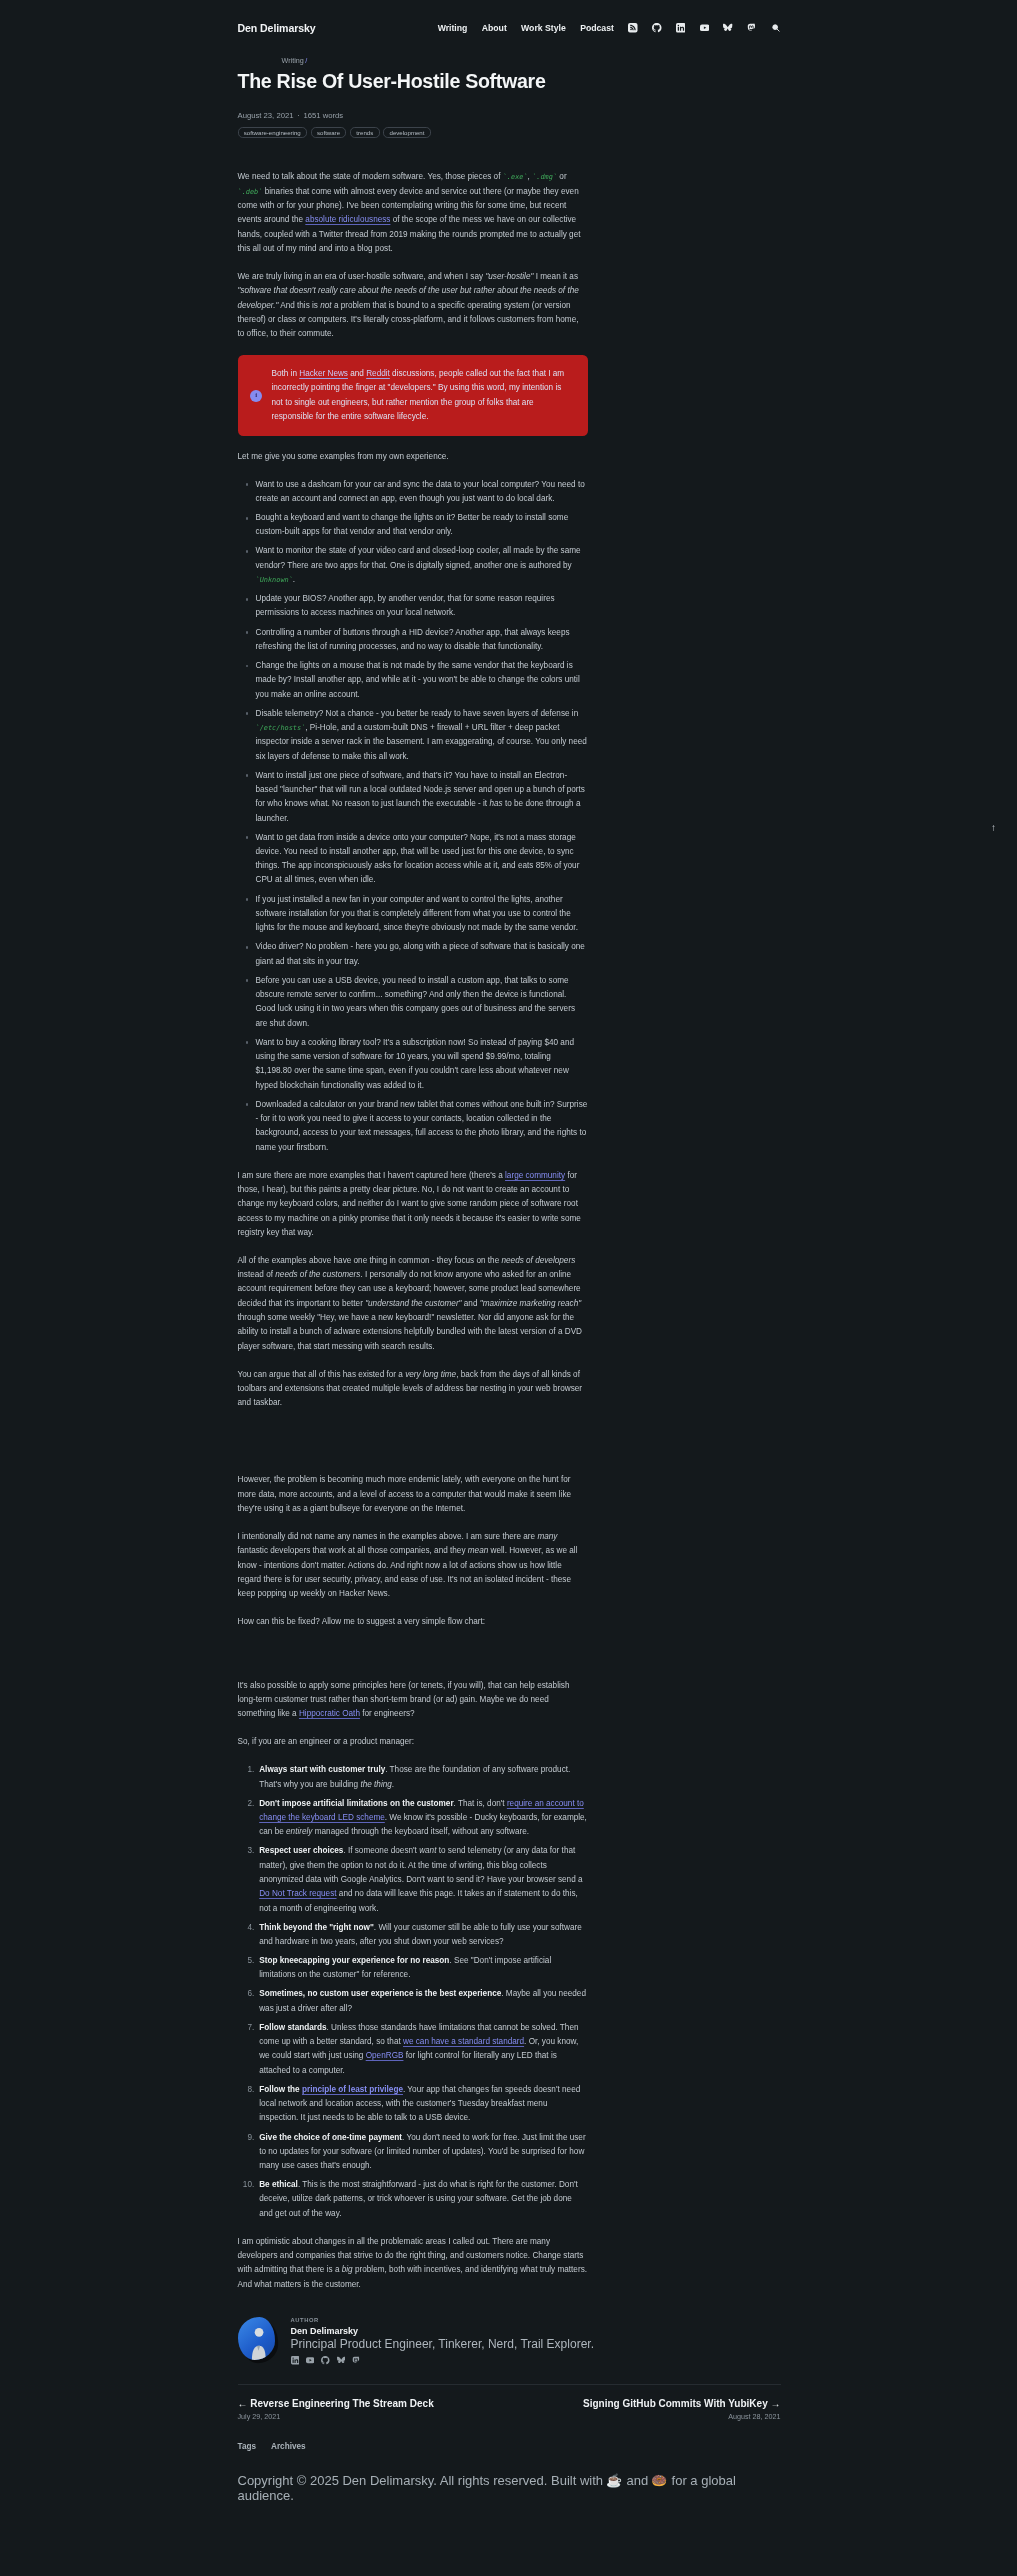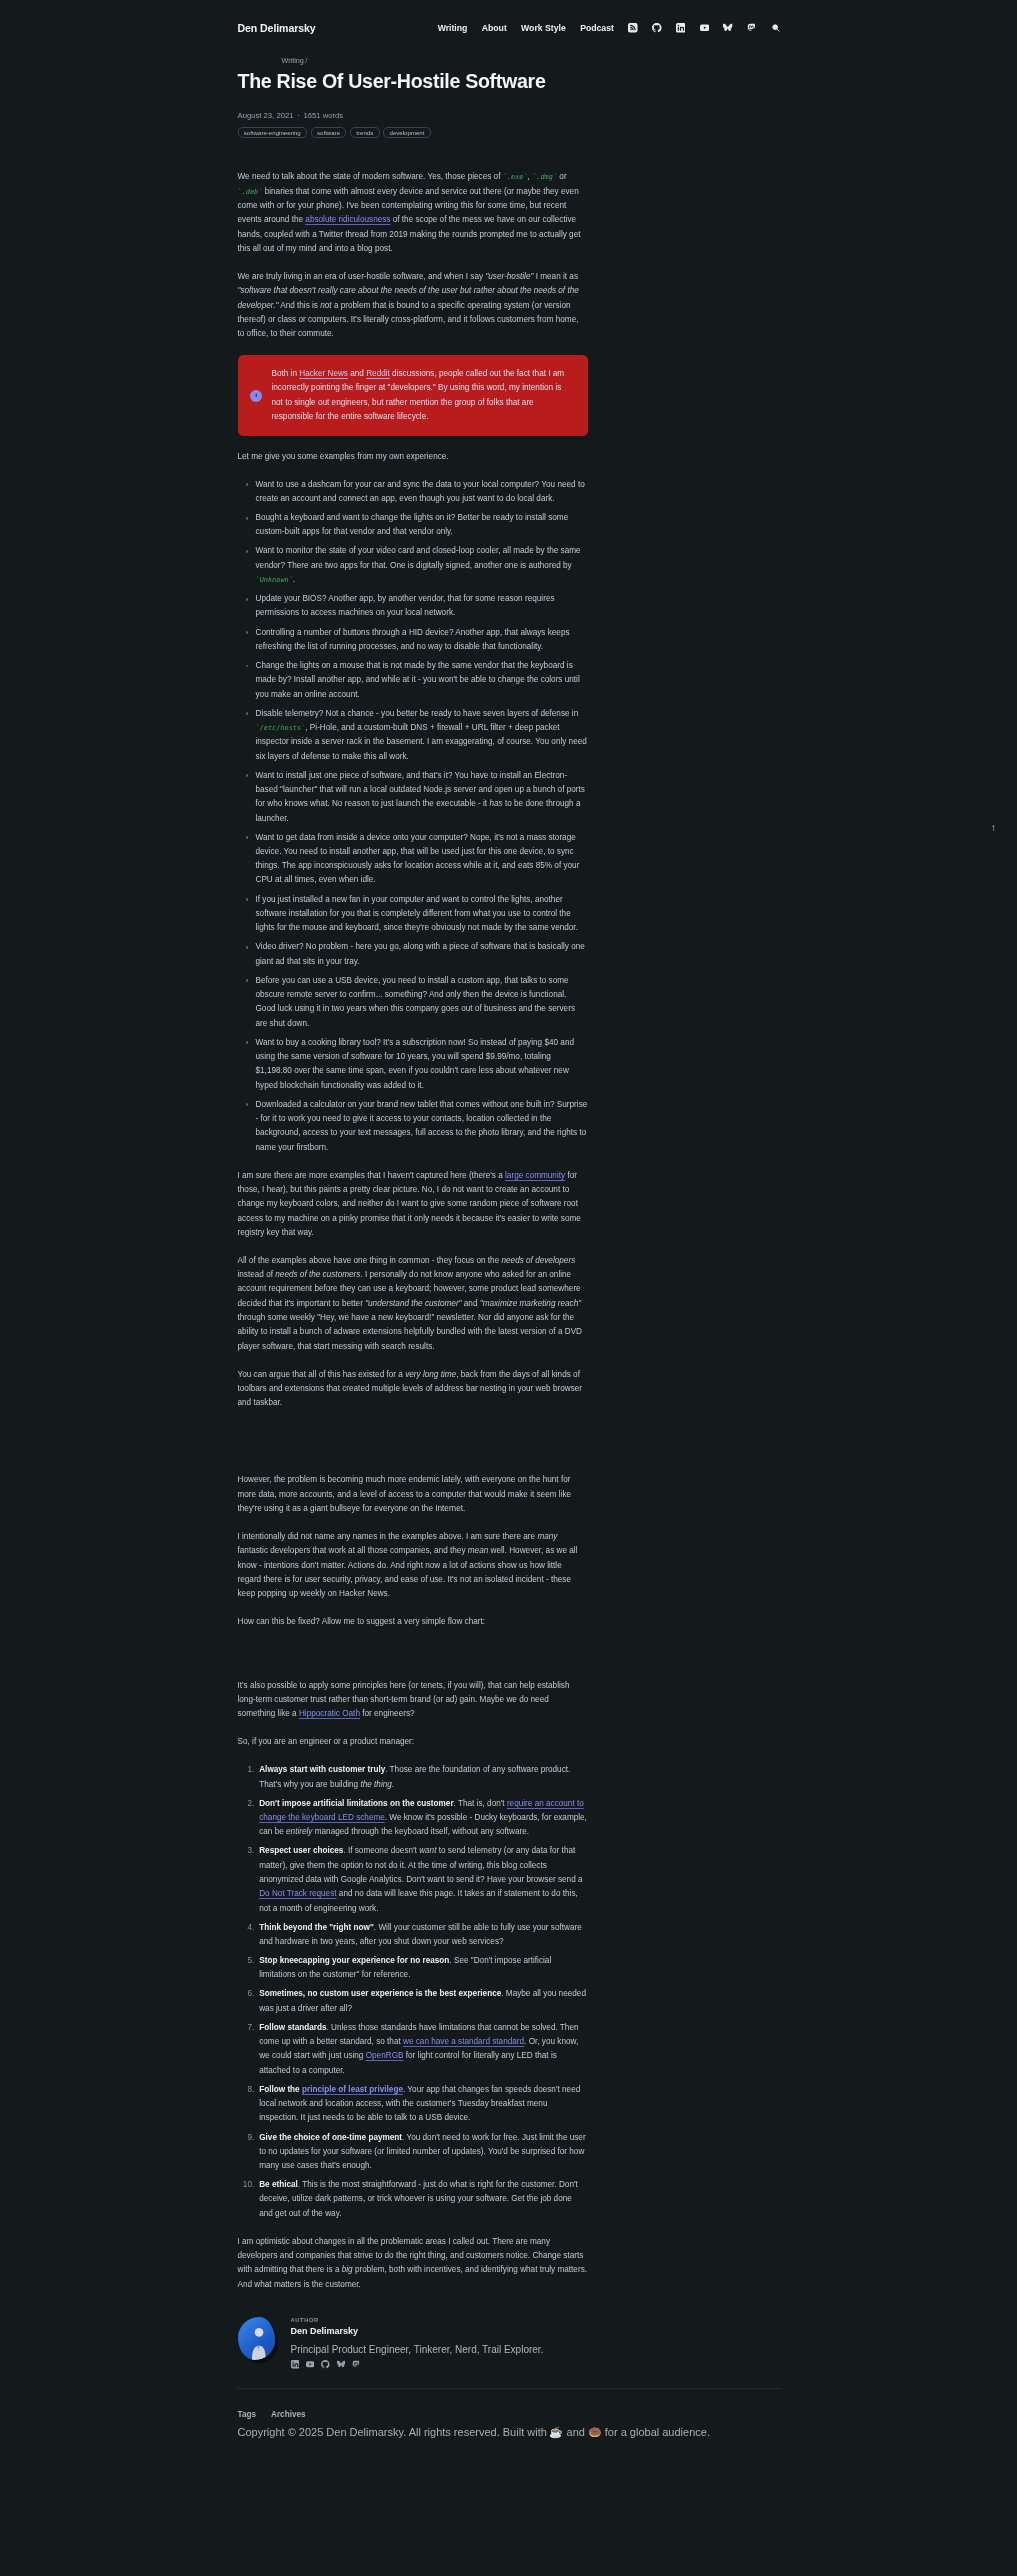--- a/index.html
+++ b/index.html
@@ -57,35 +57,35 @@
 
   .embed-gap { width:100%; }
 
   
   .author { display:flex; gap:16px; margin-top:25.4px; align-items:flex-start; }
   .avatar { width:37px; height:43px; flex:0 0 auto; background:linear-gradient(140deg,#3b8ae8 0%,#1d5bc9 60%,#174aa8 100%);
     border-radius:58% 42% 55% 45% / 48% 55% 45% 52%; position:relative; overflow:hidden; box-shadow:3.2px 3.2px 0 rgba(0,0,0,0.45); }
   .avatar svg { position:absolute; left:0; top:0; width:100%; height:100%; }
   .author-label { font-size:5.8px; letter-spacing:0.6px; color:#8b949c; font-weight:700; }
   .author-name { font-size:9px; font-weight:800; color:#f2f4f6; margin-top:2.1px; }
-  .author-bio { font-size:10px; color:#aeb6bd; margin-top:8px; }
+  .author-bio { font-size:12px; color:#aeb6bd; margin-top:1px; }
   .author-icons { margin-top:5.8px; display:flex; gap:6.9px; }
   .author-icons .icon { width:8.5px; height:8.5px; color:#98a1a8; }
 
   
   .divider { border-top:0.5px solid #262c31; margin-top:19px; }
   .postnav { display:flex; justify-content:space-between; margin-top:12.7px; }
   .postnav a.pn-link { color:#f0f3f5; font-weight:700; font-size:10px; text-decoration:none; display:block; }
   .postnav .pn-date { color:#8b949c; font-size:7.2px; margin-top:3.7px; }
   .postnav .next { text-align:right; }
 
   footer { margin-top:21px; padding-bottom:26.5px; }
   .footer-links { display:flex; gap:15px; }
   .footer-links a { font-size:8.2px; color:#aab3ba; font-weight:700; text-decoration:none; }
-  .copyright { margin-top:7px; font-size:11px; color:#a7b0b7; }
+  .copyright { margin-top:22px; font-size:13px; color:#a7b0b7; }
 
   .back-top { position:absolute; top:823px; right:22px; color:#cfd5da; font-size:10px; line-height:1; cursor:pointer; }
 </style>
 </head>
 <body>
 
 <div class="back-top">↑</div>
 
 <div class="container">
 
@@ -252,20 +252,30 @@
             <svg viewBox="0 0 24 24">
               <path d="M12 2c-3.3 0-6.1.3-7.7 1.1C2.7 3.9 2 5.8 2 8.2c0 3 .1 6.6 1.8 8.7 1.3 1.6 3.4 2.1 5.4 2.2 1 .1 2-.1 2.9-.3l-.1-1.8s-2.3.7-4.3.3c-1.1-.2-2-.7-2.1-2.4 1.4.4 3 .5 4.4.5 2.4 0 4.8-.2 6.8-.9 1.6-.6 3-1.7 3.2-3.6.2-1.9.2-4.5.2-4.5 0-2.4-.7-4.3-2.3-5.1C16.1 2.3 13.9 2 12 2zm-3.9 4.6c.9 0 1.6.4 2.1 1.1l.8 1.3.8-1.3c.5-.7 1.2-1.1 2.1-1.1 1.6 0 2.6 1.2 2.6 3v5h-2v-4.8c0-.9-.4-1.4-1.1-1.4-.8 0-1.2.5-1.2 1.5v2.2h-2.2v-2.2c0-1-.4-1.5-1.2-1.5-.7 0-1.1.5-1.1 1.4V14h-2V9.6c0-1.8 1-3 2.4-3z"></path>
             </svg>
           </span>
         </div>
     </div>
   </div>
 
   <div class="divider"></div>
 
+  <div class="postnav">
+    <div class="prev">
+      <a href="#" class="pn-link">← Reverse Engineering The Stream Deck</a>
+      <div class="pn-date">July 29, 2021</div>
+    </div>
+    <div class="next">
+      <a href="#" class="pn-link">Signing GitHub Commits With YubiKey →</a>
+      <div class="pn-date">August 28, 2021</div>
+    </div>
+  </div>
 
   <footer>
     <div class="footer-links" id="footer-links">
         <a href="#">Tags</a>
         <a href="#">Archives</a>
       </div>
     <div class="copyright">Copyright © 2025 Den Delimarsky. All rights reserved. Built with ☕ and 🍩 for a global audience.</div>
   </footer>
 
 </div>

